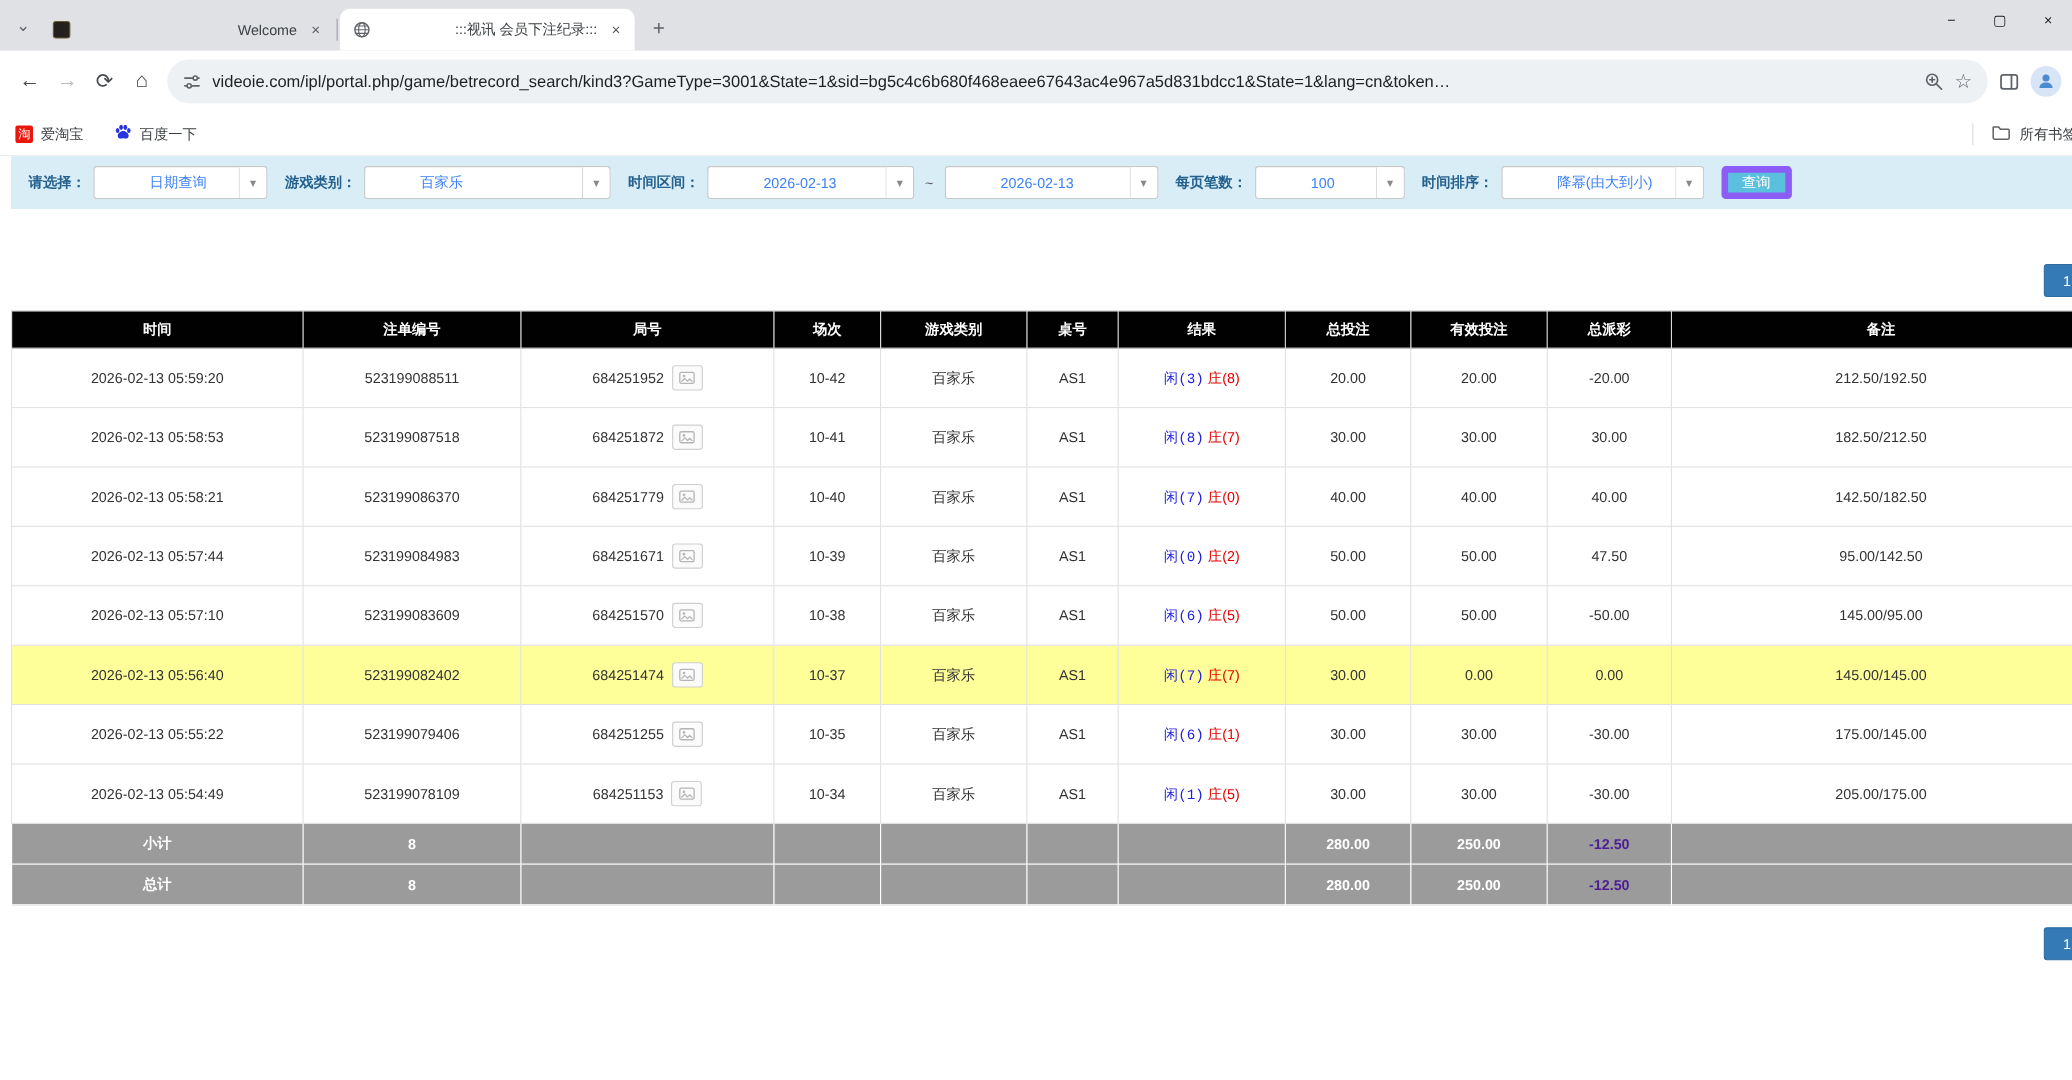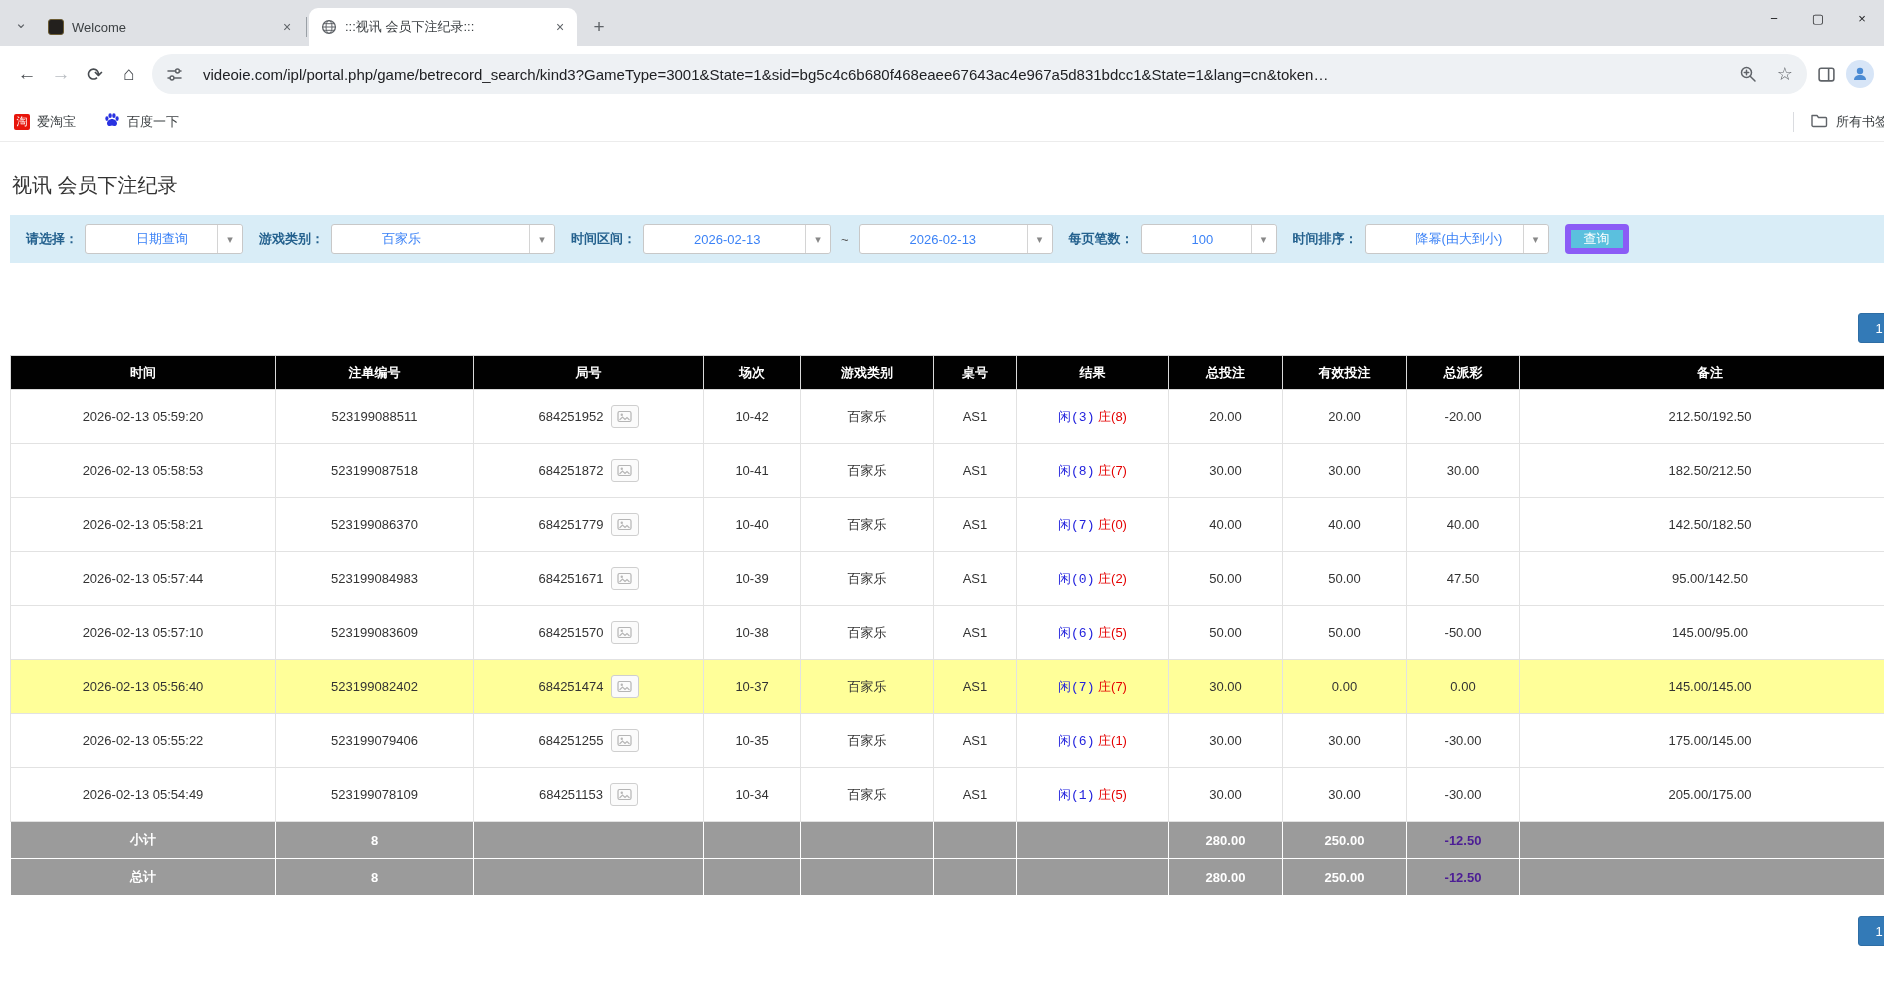--- a/index.html
+++ b/index.html
@@ -3,36 +3,36 @@
 <meta charset="utf-8">
 <style>
   * { box-sizing: border-box; margin: 0; padding: 0; }
   html, body { width: 1884px; height: 982px; }
   body { overflow: hidden; font-family: "Liberation Sans", sans-serif; background: #fff; position: relative; color: #333; }
   button { font-family: inherit; cursor: pointer; }
 
   
   .tab-strip { height: 46px; background: #dfe1e5; display: flex; align-items: flex-end; padding-left: 8px; position: relative; }
   .tab-search { width: 26px; height: 30px; display: flex; align-items: center; justify-content: center; color: #5f6368; font-size: 15px; margin: 0 2px 8px 0; cursor: pointer; }
-  .tab { width: 268px; height: 38px; display: flex; align-items: center; padding: 0 8px 0 12px; gap: 8px; font-size: 13px; color: #3c4043; border-radius: 9px 9px 0 0; cursor: pointer; }
+  .tab { width: 268px; height: 38px; display: flex; align-items: center; padding: 0 8px 0 12px; gap: 8px; font-size: 13px; color: #3c4043; border-radius: 9px 9px 0 0; cursor: pointer; text-align: right; }
   .tab.active { background: #fff; }
   .tab .tab-title { flex: 1; white-space: nowrap; overflow: hidden; text-overflow: ellipsis; }
   .tab-close { width: 18px; height: 18px; border-radius: 50%; display: flex; align-items: center; justify-content: center; font-size: 14px; color: #5f6368; }
   .favicon { width: 16px; height: 16px; flex: 0 0 16px; display: inline-flex; align-items: center; justify-content: center; }
   .fav-welcome { background: #23201d; border: 1px solid #6b5b33; border-radius: 3px; }
   .tab-divider { width: 1px; height: 20px; background: #9aa0a6; margin: 0 2px 9px; }
   .new-tab-btn { width: 28px; height: 28px; margin: 0 0 5px 8px; display: flex; align-items: center; justify-content: center; font-size: 19px; color: #5f6368; cursor: pointer; }
   .win-controls { position: absolute; right: 0; top: 0; display: flex; height: 36px; }
   .win-btn { width: 44px; height: 36px; display: flex; align-items: center; justify-content: center; font-size: 13px; color: #202124; cursor: pointer; }
 
   
   .toolbar { height: 56px; background: #fff; display: flex; align-items: center; padding: 0 10px; }
   .nav-btn { width: 34px; height: 34px; display: flex; align-items: center; justify-content: center; font-size: 19px; color: #474b50; flex: 0 0 auto; cursor: pointer; }
   .nav-btn.disabled { color: #b8bcc1; }
-  .omnibox { flex: 1; height: 40px; background: #eef1f4; border-radius: 20px; display: flex; align-items: center; padding: 0 14px; margin: 0 10px 0 6px; min-width: 0; gap: 20px; }
+  .omnibox { flex: 1; height: 40px; background: #eef1f4; border-radius: 20px; display: flex; align-items: center; padding: 0 14px; margin: 0 10px 0 6px; min-width: 0; gap: 10px; }
   .url-text { flex: 1; font-size: 15px; color: #202124; white-space: nowrap; overflow: hidden; }
   .star-icon { font-size: 18px; color: #5f6368; cursor: pointer; }
   .icon-btn { display: inline-flex; align-items: center; justify-content: center; cursor: pointer; flex: 0 0 auto; }
   .avatar { width: 28px; height: 28px; border-radius: 50%; background: #d7e5f7; display: flex; align-items: center; justify-content: center; margin-left: 10px; cursor: pointer; flex: 0 0 auto; }
 
   
   .bookmarks-bar { height: 40px; background: #fff; display: flex; align-items: center; padding: 0 14px; font-size: 13px; color: #3c4043; border-bottom: 1px solid #ececec; }
   .bookmark { display: flex; align-items: center; gap: 7px; margin-right: 28px; cursor: pointer; }
   .tao-icon { width: 16px; height: 16px; background: #e8160c; color: #fff; font-size: 11px; display: flex; align-items: center; justify-content: center; border-radius: 2px; }
   .bm-right { margin-left: auto; display: flex; align-items: center; gap: 8px; flex: 0 0 auto; margin-right: -18px; cursor: pointer; }
@@ -170,21 +170,20 @@
     <span>
       <svg width="18" height="16" viewBox="0 0 18 16" fill="none" stroke="#5f6368" stroke-width="1.4" stroke-linejoin="round">
           <path d="M2 3.5h5l1.5 2h7.2a.8.8 0 01.8.8v6.9a1.3 1.3 0 01-1.3 1.3H3.3A1.3 1.3 0 012 13.2z"></path>
         </svg>
     </span>
     <span>所有书签</span>
   </div>
 </div>
 
 <div class="main">
-  <h1 class="page-title">视讯 会员下注纪录</h1>
 
   <div class="filter-bar">
     <span class="f-label">请选择：</span>
     <div class="combo" style="width:158px">
       <span class="combo-text">日期查询</span>
       <span class="combo-btn">▾</span>
     </div>
 
     <span class="f-label">游戏类别：</span>
     <div class="combo" style="width:224px">

